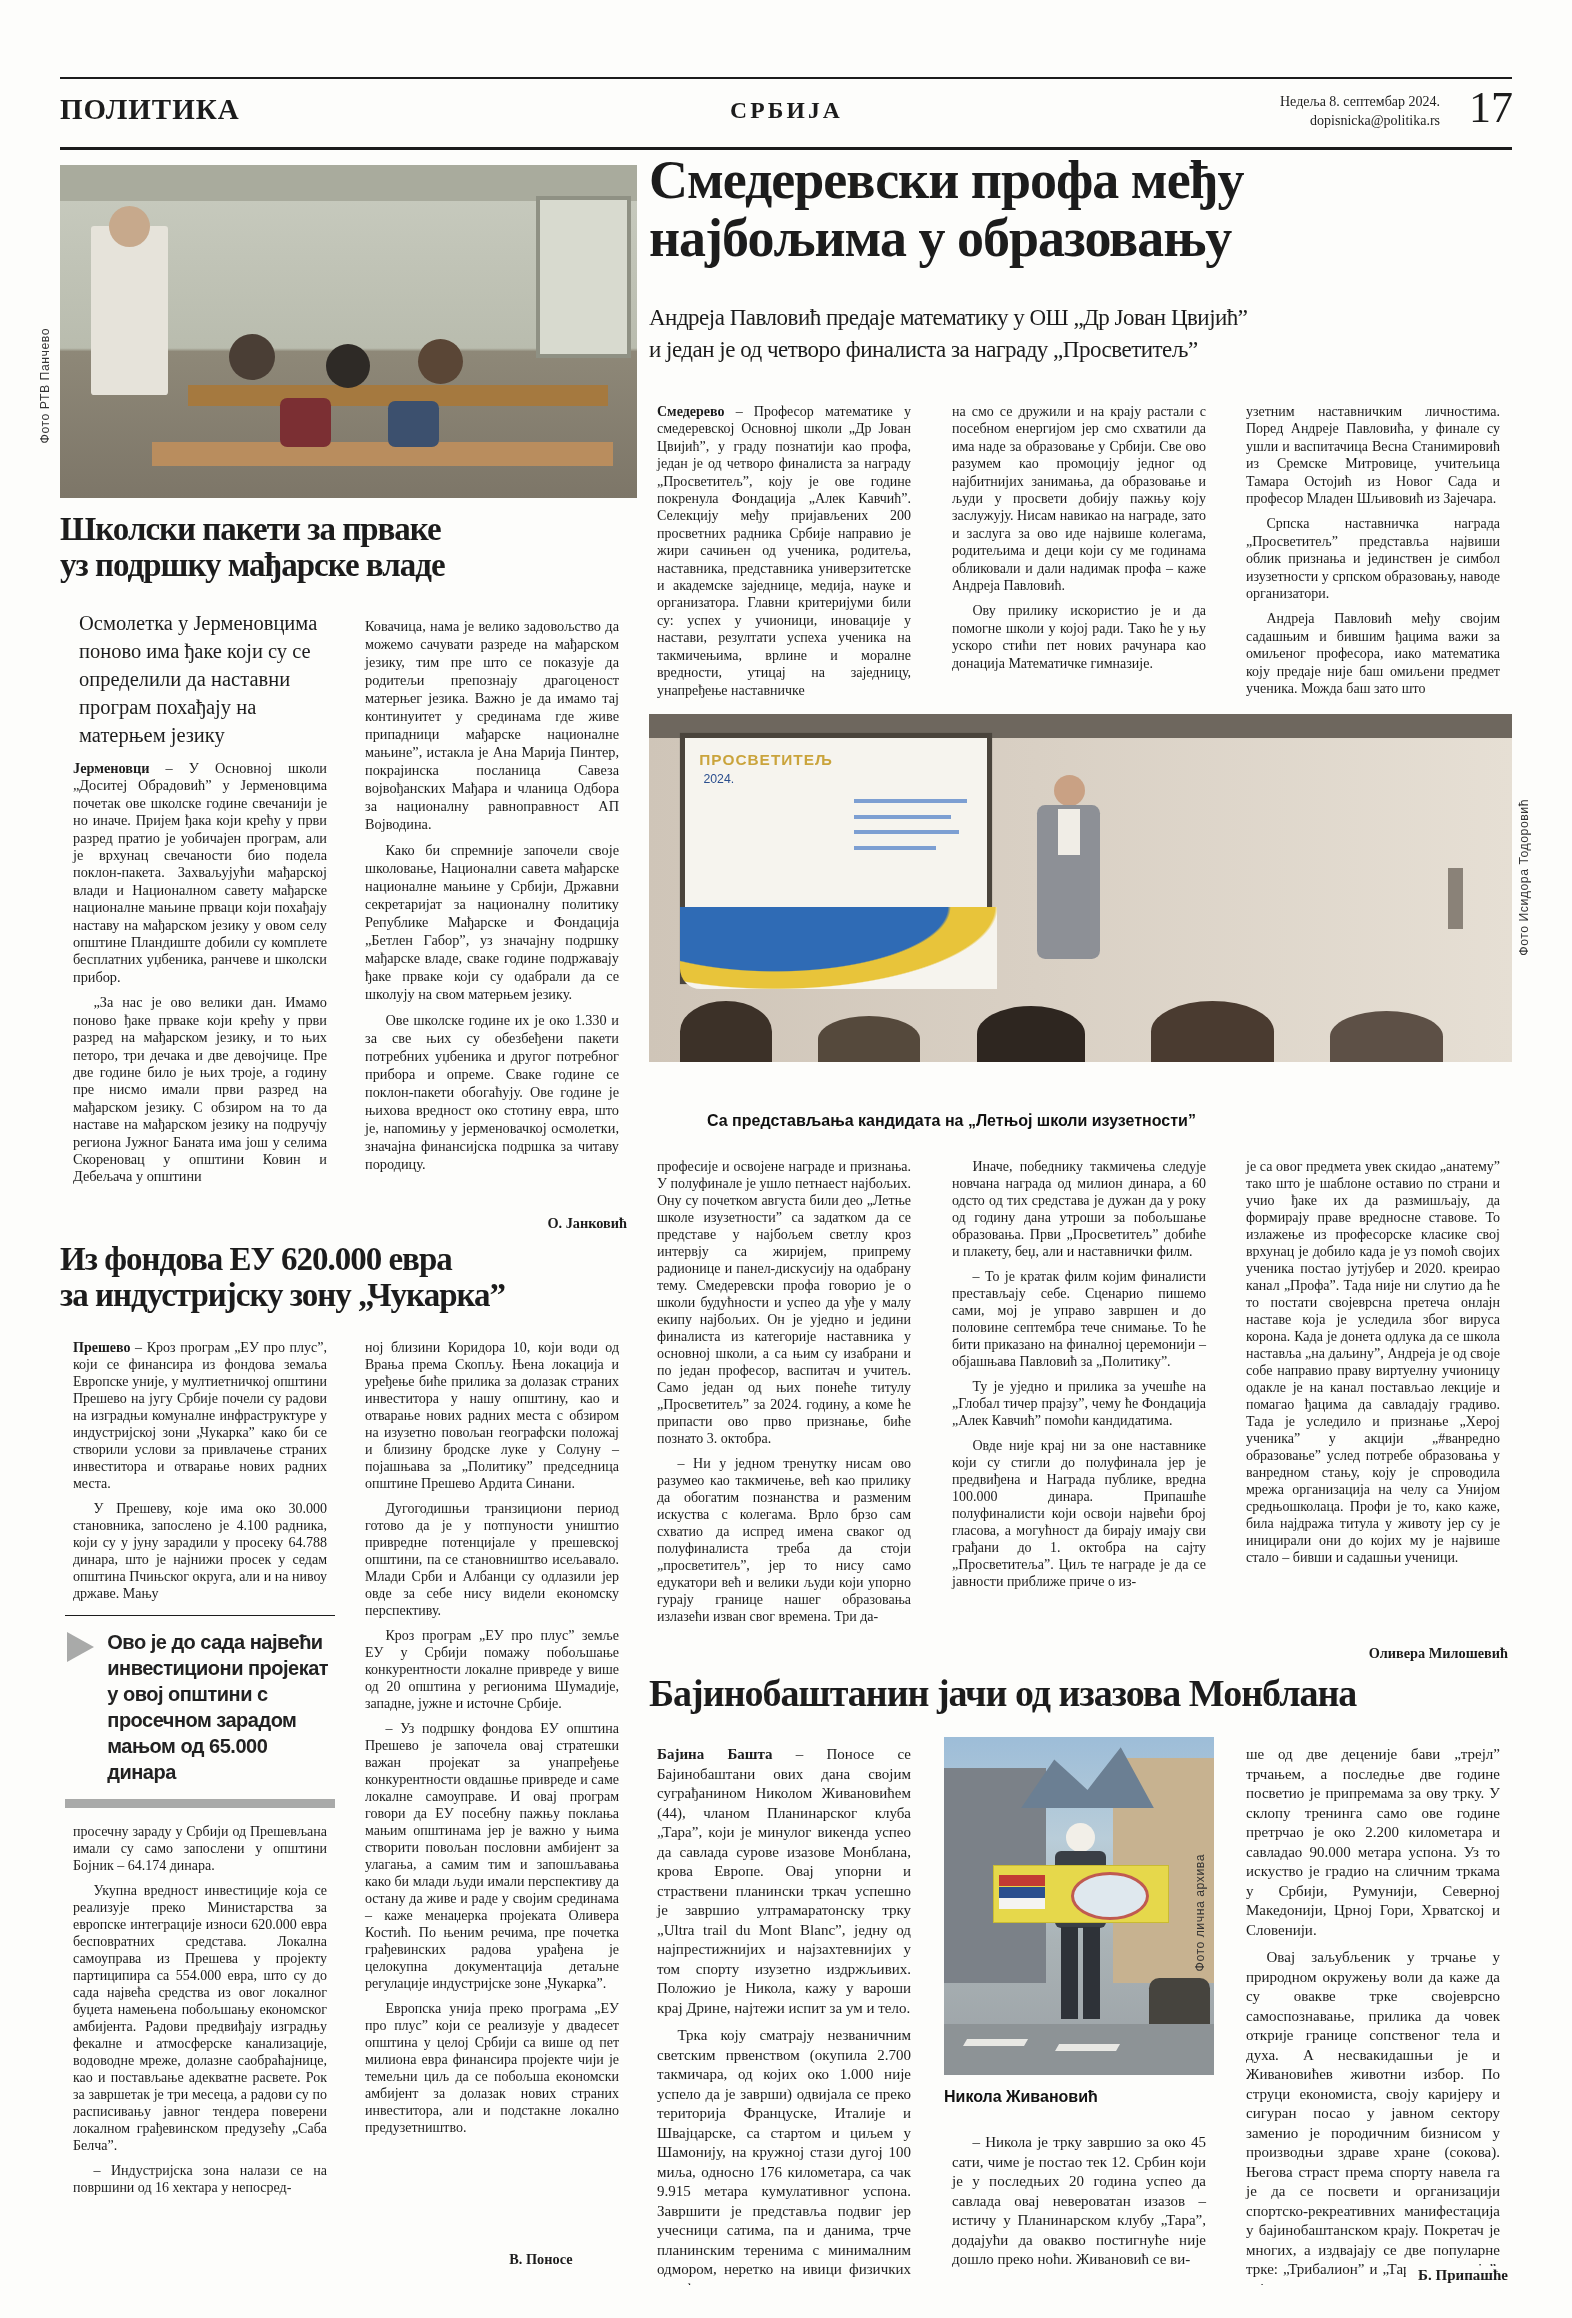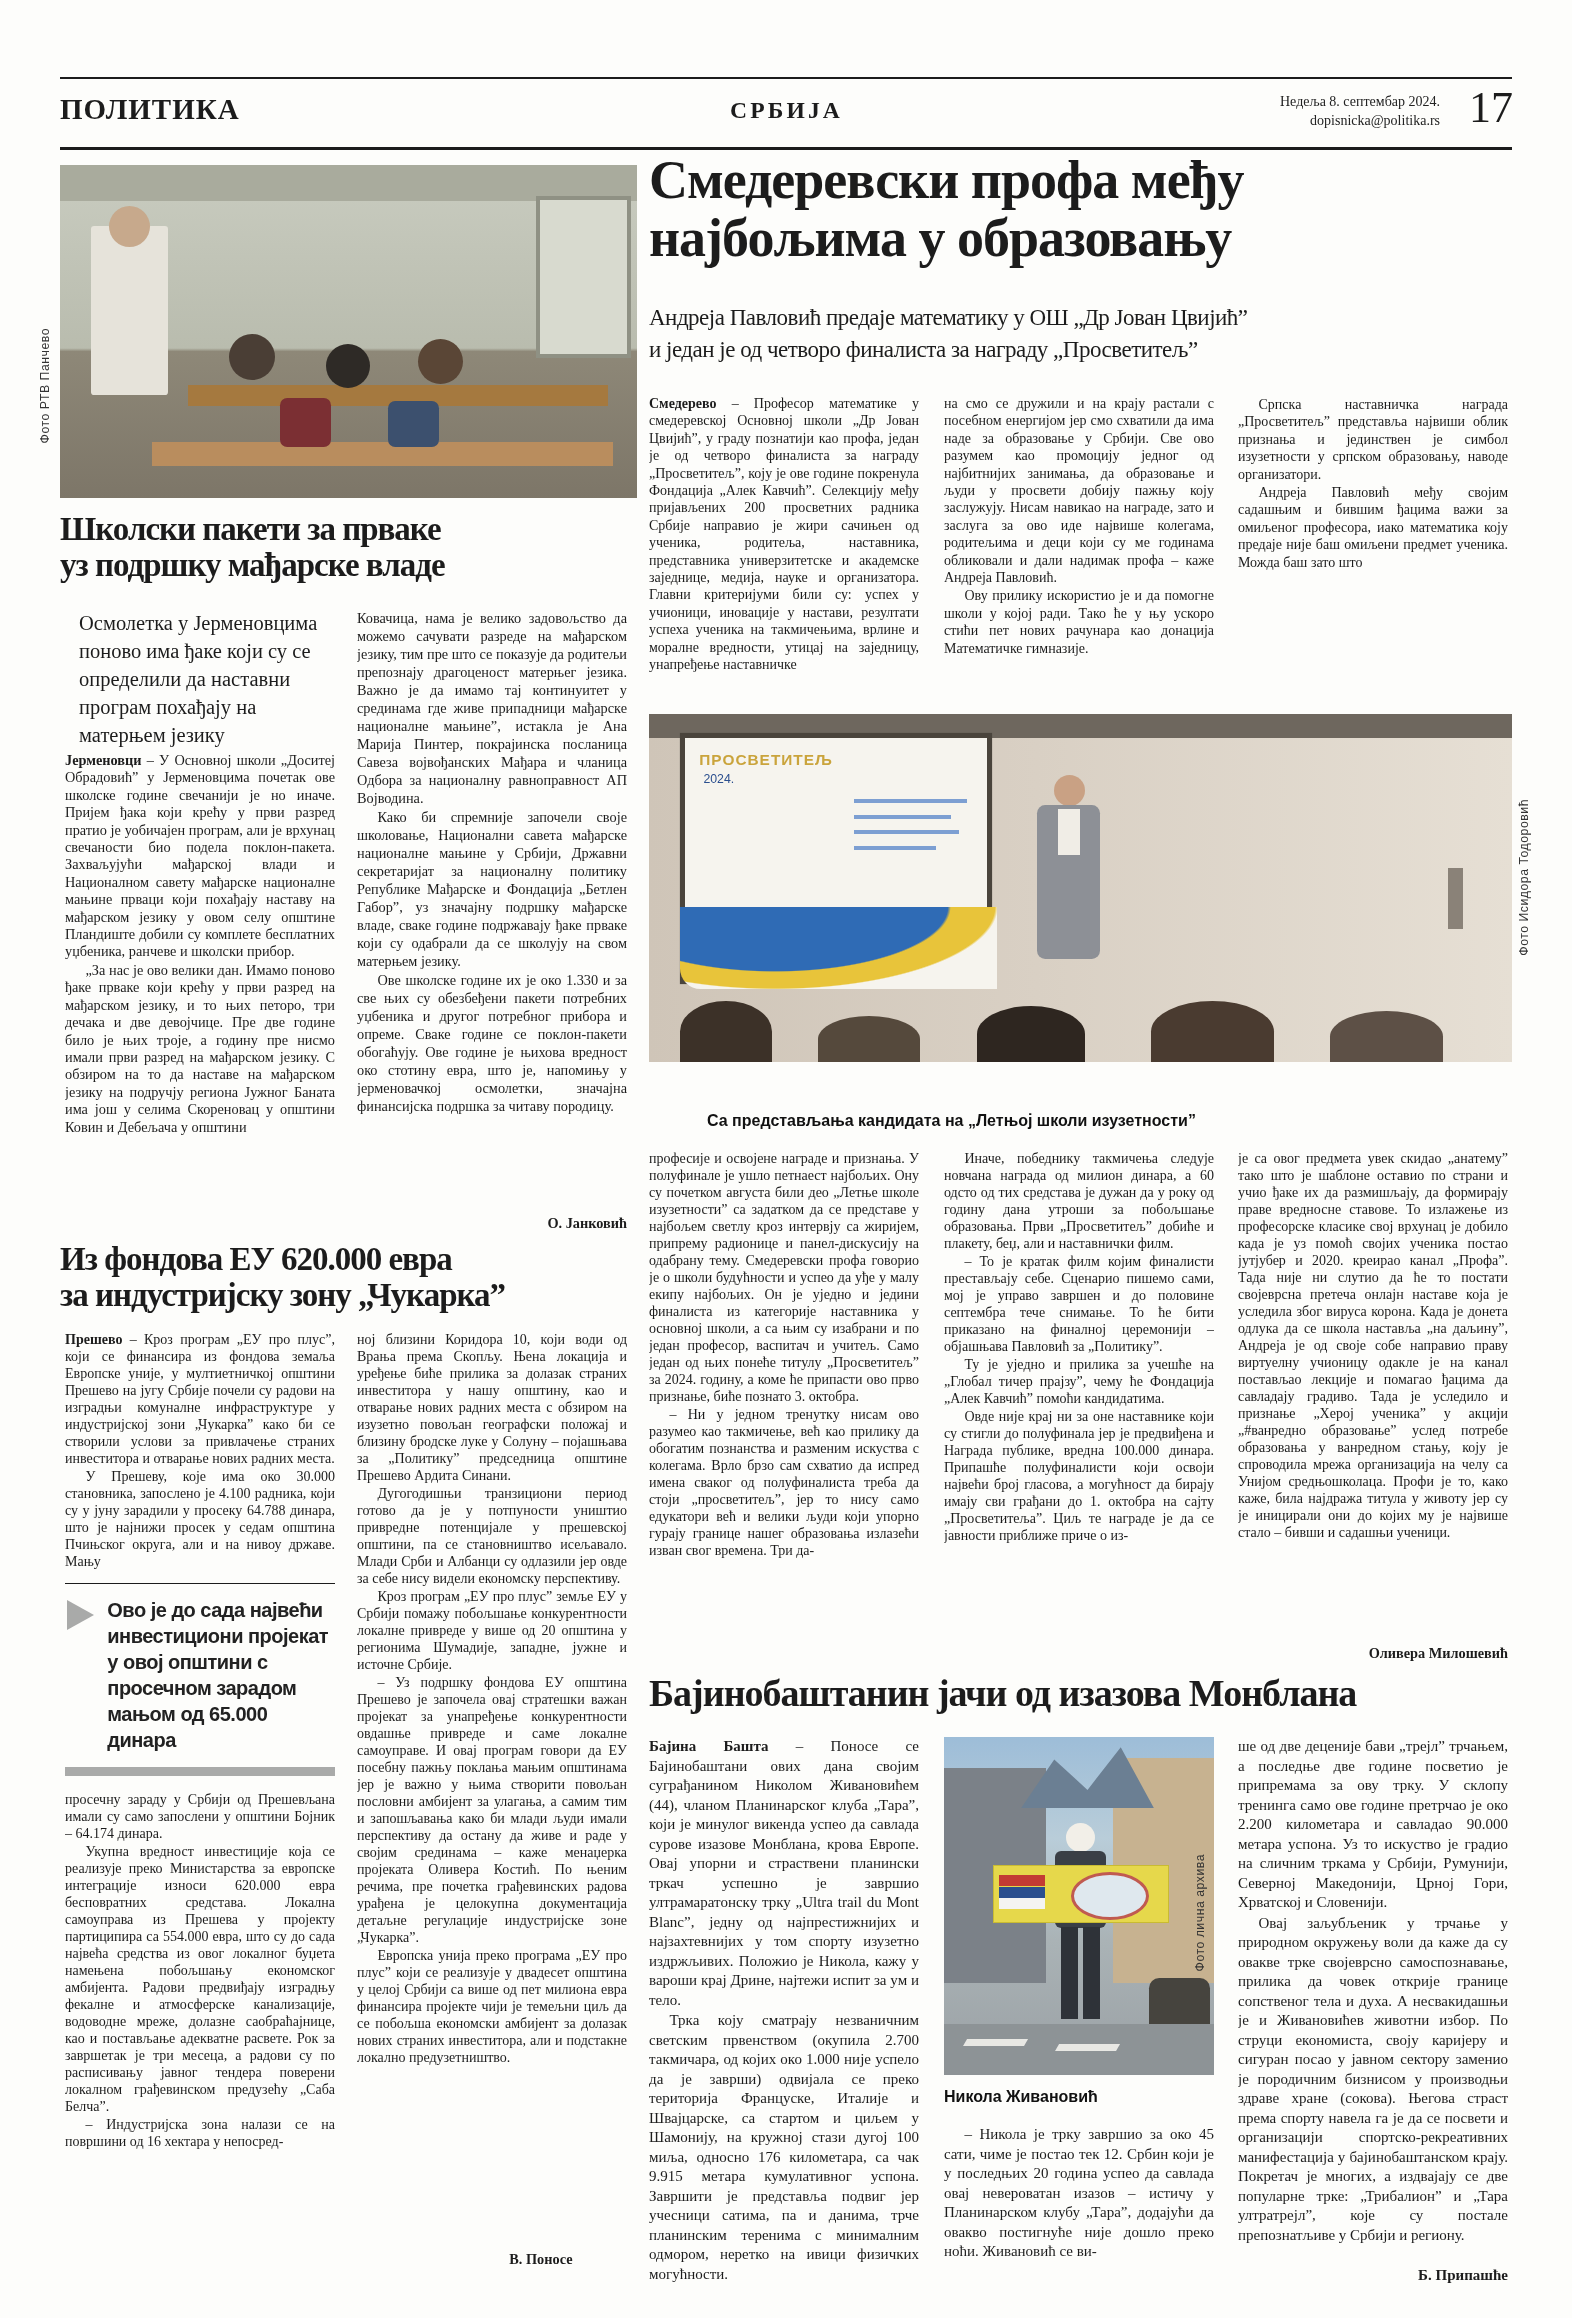--- a/index.html
+++ b/index.html
@@ -20,21 +20,21 @@
   .deck{font-size:23px;line-height:32px;letter-spacing:-0.5px;}
   .intro{font-size:20.5px;line-height:28px;font-weight:400;}
   
   .col{position:absolute;width:270px;text-align:justify;overflow:hidden;}
   .c-main{font-size:14px;line-height:17.4px;}
   .c-mainb{font-size:14px;line-height:17px;}
   .c-left{font-size:14.3px;line-height:17.4px;}
   .c-left2{font-size:14.3px;line-height:18px;}
   .c-eu{font-size:14px;line-height:17px;}
   .c-baj{font-size:15px;line-height:19.5px;}
-  .col p{margin:0;}
+  .col p{margin:8px;}
   .col p.ind{text-indent:20.5px;}
   .col p.sp{margin-top:1px;}
   .lead{font-weight:700;}
   .byline{font-weight:700;text-align:right;}
   .byline-abs{position:absolute;right:0;bottom:0;font-weight:700;background:#fdfdfb;padding-left:12.3px;}
   
   .caption{font-family:"Liberation Sans",sans-serif;font-weight:700;font-size:16px;color:#111;}
   .vcredit{position:absolute;font-family:"Liberation Sans",sans-serif;font-size:12.3px;color:#333;
            writing-mode:vertical-rl;transform:rotate(180deg);letter-spacing:0.5px;}
   
@@ -131,20 +131,21 @@
     <div>и један је од четворо финалиста за награду „Просветитељ”</div>
   </div>
   <div class="col c-main" style="left:649px;top:395px;height:354px;">
       <p><b class="lead">Смедерево </b>– Професор математике у смедеревској Основној школи „Др Јован Цвијић”, у граду познатији као профа, један је од четворо финалиста за награду „Просветитељ”, коју је ове године покренула Фондација „Алек Кавчић”. Селекцију међу пријављених 200 просветних радника Србије направио је жири сачињен од ученика, родитеља, наставника, представника универзитетске и академске заједнице, медија, науке и организатора. Главни критеријуми били су: успех у учионици, иновације у настави, резултати успеха ученика на такмичењима, врлине и моралне вредности, утицај на заједницу, унапређење наставничке</p>
     </div>
   <div class="col c-main" style="left:944px;top:395px;height:354px;">
       <p>на смо се дружили и на крају растали с посебном енергијом јер смо схватили да има наде за образовање у Србији. Све ово разумем као промоцију једног од најбитнијих занимања, да образовање и људи у просвети добију пажњу коју заслужују. Нисам навикао на награде, зато и заслуга за ово иде највише колегама, родитељима и деци који су ме годинама обликовали и дали надимак профа – каже Андреја Павловић.</p>
       <p class="ind sp">Ову прилику искористио је и да помогне школи у којој ради. Тако ће у њу ускоро стићи пет нових рачунара као донација Математичке гимназије.</p>
     </div>
   <div class="col c-main" style="left:1238px;top:395px;height:354px;">
+      <p>узетним наставничким личностима. Поред Андреје Павловића, у финале су ушли и васпитачица Весна Станимировић из Сремске Митровице, учитељица Тамара Остојић из Новог Сада и професор Младен Шљивовић из Зајечара.</p>
       <p class="ind sp">Српска наставничка награда „Просветитељ” представља највиши облик признања и јединствен је симбол изузетности у српском образовању, наводе организатори.</p>
       <p class="ind sp">Андреја Павловић међу својим садашњим и бившим ђацима важи за омиљеног професора, иако математика коју предаје није баш омиљени предмет ученика. Можда баш зато што</p>
     </div>
 
   <div class="photo" style="left:649px;top:714px;width:863px;height:348px;background:linear-gradient(90deg,#cfc5b8 0%,#d9d0c4 45%,#e6dfd4 100%);">
     <div class="ph-el" style="left:0;top:0;width:863px;height:23.6px;background:#6e675e;"></div>
     <div class="ph-el" style="left:36px;top:23.6px;width:302px;height:241px;background:#f6f4ee;box-shadow:0 0 0 5.1px #4a443c;">
       <div class="ph-el" style="left:14.3px;top:13.3px;font-family:'Liberation Sans',sans-serif;font-weight:700;font-size:15.4px;color:#caa43c;letter-spacing:1px;">ПРОСВЕТИТЕЉ</div>
       <div class="ph-el" style="left:18.4px;top:34px;font-family:'Liberation Sans',sans-serif;font-size:12.3px;color:#2b4f8e;text-align:center;">2024.</div>
       <div class="ph-el" style="left:169px;top:61px;width:113px;height:4.1px;background:#7d9fd2;"></div>

